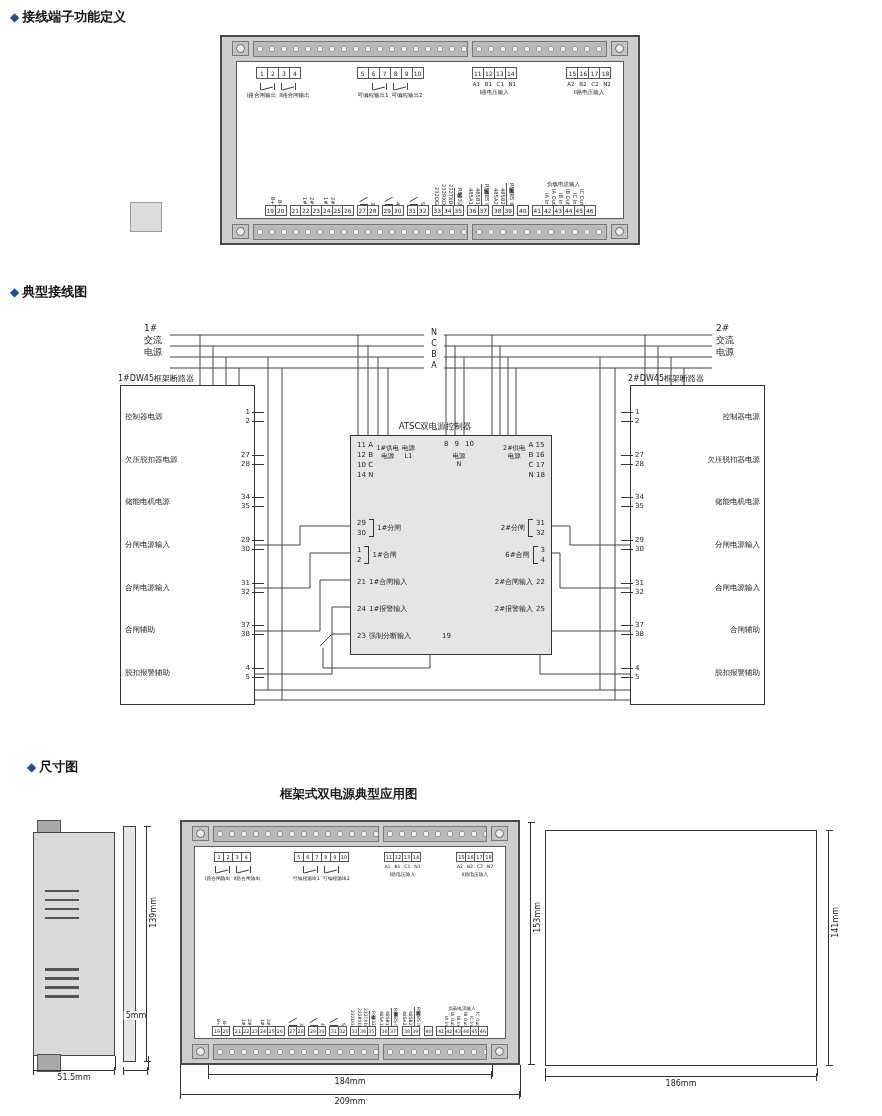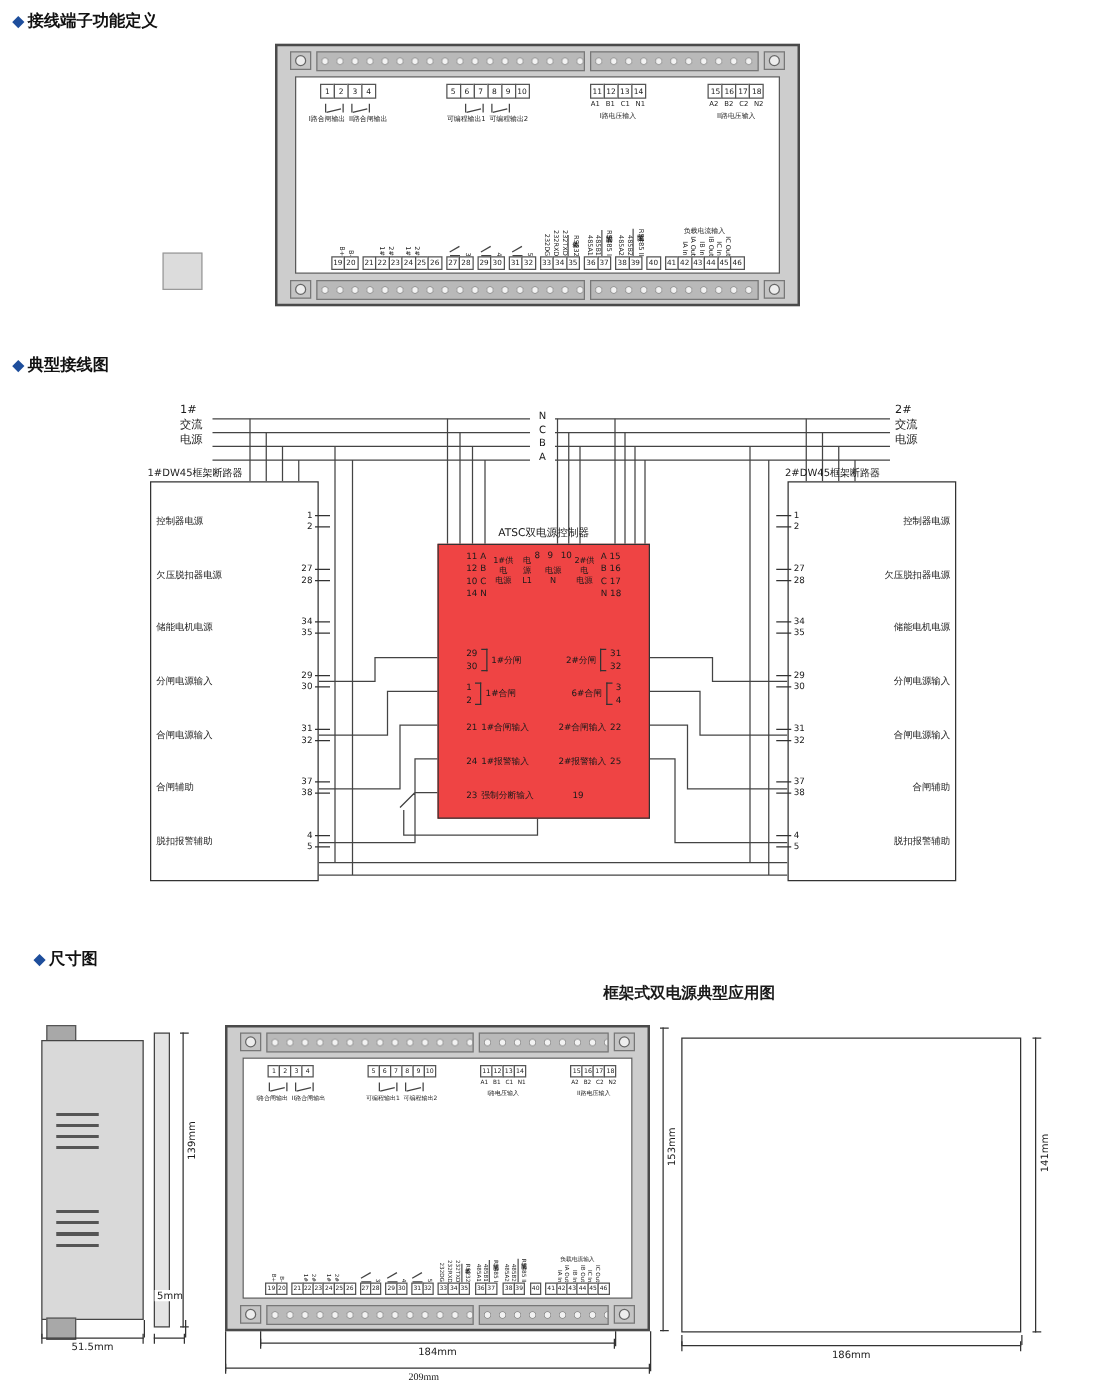--- a/index.html
+++ b/index.html
@@ -1,18 +1,18 @@
 <!DOCTYPE html>
 <html><head>
 <meta charset="utf-8">
 <style>
   html,body{margin:0;padding:0;background:#fff;}
   .page{position:relative;width:882px;height:1116px;background:#fff;overflow:hidden;
         font-family:"DejaVu Sans",sans-serif;color:#1a1a1a;}
-  .sec-title{position:absolute;left:10px;font-size:13px;font-weight:bold;color:#111;white-space:nowrap;font-family:Liberation Serif, serif;}
+  .sec-title{position:absolute;left:10px;font-size:13px;font-weight:bold;color:#111;white-space:nowrap;}
   .sec-title .bullet{color:#1e4e9c;margin-right:3px;font-size:12px;}
   .swatch{position:absolute;left:130px;top:202px;width:30px;height:28px;background:#dcdcdc;border:1px solid #9a9a9a;}
 
   
   .panel-slot{position:absolute;}
   .panel{width:100%;height:100%;box-sizing:border-box;background:#cdcdcd;border:2px solid #4a4a4a;display:flex;flex-direction:column;}
   .strip-row{height:19px;display:flex;align-items:center;gap:4px;padding:2px 10px 0;}
   .strip-row.bottom{padding:0 10px 2px;}
   .tab{width:15px;height:13px;background:#c4c4c4;border:1px solid #777;position:relative;flex:0 0 auto;}
   .tab::after{content:"";position:absolute;left:3px;top:2px;width:7px;height:7px;border:1px solid #666;border-radius:50%;background:#ededed;}
@@ -60,36 +60,36 @@
   .breaker{position:absolute;width:135px;height:320px;box-sizing:border-box;border:1.5px solid #333;background:#fff;
            display:flex;flex-direction:column;justify-content:space-between;padding:14px 4px;}
   .brow{display:flex;align-items:center;justify-content:space-between;height:34px;}
   .blabel{font-size:7.5px;}
   .bnums{display:flex;flex-direction:column;font-size:7px;line-height:9px;text-align:center;}
   .bnums span{position:relative;}
   .breaker.left .bnums span::after{content:"";position:absolute;right:-14px;top:4px;width:12px;height:1px;background:#333;}
   .breaker.right .brow{flex-direction:row-reverse;}
   .breaker.right .bnums span::after{content:"";position:absolute;left:-14px;top:4px;width:12px;height:1px;background:#333;}
   .ctrl-title{position:absolute;left:350px;top:121px;width:170px;text-align:center;font-size:8.5px;}
-  .ctrl{position:absolute;left:350px;top:135px;width:170px;height:220px;box-sizing:border-box;border:1.5px solid #333;background:#ef4444;
-        display:flex;flex-direction:column;padding:4px 22px;}
+  .ctrl{position:absolute;left:350px;top:135px;width:202px;height:220px;box-sizing:border-box;border:1.5px solid #333;background:#e5e5e5;
+        display:flex;flex-direction:column;padding:4px 6px;}
   .ctrl-top{display:flex;justify-content:space-between;height:74px;}
   .hstack{display:flex;gap:3px;}
   .v-terms{display:flex;flex-direction:column;font-size:7px;line-height:10px;white-space:nowrap;}
   .two-line{font-size:6.5px;line-height:8px;text-align:center;margin-top:4px;}
   .ctrl-mid{display:flex;flex-direction:column;align-items:center;}
   .mid-nums{display:flex;gap:6px;font-size:7px;}
   .ctrl-row{display:flex;align-items:center;font-size:7px;height:27px;gap:3px;white-space:nowrap;}
   .stack{display:flex;flex-direction:column;font-size:7px;line-height:10px;text-align:center;}
   .cbrk{width:4px;height:16px;border:1px solid #333;border-left:none;}
   .cbrk.r{border:1px solid #333;border-right:none;}
   .sp{flex:1;}
 
   
-  .caption{position:absolute;left:280px;top:786px;width:340px;text-align:right;font-size:12.5px;font-weight:bold;}
+  .caption{position:absolute;left:280px;top:786px;width:340px;text-align:left;font-size:12.5px;font-weight:bold;}
   .sideview{position:absolute;left:25px;top:818px;width:160px;height:250px;}
   .sv-body{position:absolute;left:8px;top:14px;width:82px;height:224px;box-sizing:border-box;border:1.5px solid #444;background:#d9d9d9;}
   .sv-clip{position:absolute;left:12px;width:22px;height:16px;background:#a8a8a8;border:1px solid #555;}
   .sv-vent{position:absolute;left:20px;width:34px;height:36px;background:repeating-linear-gradient(to bottom,#555 0 2.5px,rgba(0,0,0,0) 2.5px 9px);}
   .sv-flange{position:absolute;left:98px;top:8px;width:13px;height:236px;box-sizing:border-box;border:1.5px solid #444;background:#e4e4e4;}
   .cutout{position:absolute;left:545px;top:830px;width:272px;height:236px;box-sizing:border-box;border:1.5px solid #333;background:#fff;}
   .cutout-title{position:absolute;left:545px;top:806px;width:272px;text-align:center;font-size:11px;}
   .dim-h{position:absolute;height:0;border-top:1px solid #333;}
   .dim-h::before{content:"";position:absolute;left:0;top:-4px;width:1px;height:8px;background:#333;}
   .dim-h::after{content:"";position:absolute;right:0;top:-4px;width:1px;height:8px;background:#333;}
@@ -795,34 +795,34 @@
 </div>
 
   <div class="cutout"></div>
 
   <div class="ext" style="left:33px;top:1056px;height:14px;"></div>
   <div class="ext" style="left:115px;top:1056px;height:14px;"></div>
   <div class="dim-h" style="left:33px;top:1070px;width:82px;"></div>
   <div class="hlabel" style="left:74px;top:1073px;">51.5mm</div>
   <div class="ext" style="left:148px;top:1056px;height:14px;"></div>
   <div class="dim-h" style="left:123px;top:1070px;width:25px;"></div>
-  <div class="hlabel" style="left:136px;top:1011px;margin-top:21px;">5mm</div>
+  <div class="hlabel" style="left:136px;top:1011px;">5mm</div>
   <div class="dim-v" style="left:146px;top:826px;height:236px;"></div>
   <div class="vlabel" style="left:149px;top:895px;">139mm</div>
 
   <div class="dim-v" style="left:530px;top:822px;height:243px;"></div>
   <div class="vlabel" style="left:533px;top:900px;">153mm</div>
   <div class="ext" style="left:208px;top:1065px;height:12px;"></div>
   <div class="ext" style="left:492px;top:1065px;height:12px;"></div>
   <div class="dim-h" style="left:208px;top:1074px;width:284px;"></div>
   <div class="hlabel" style="left:350px;top:1077px;">184mm</div>
   <div class="ext" style="left:180px;top:1065px;height:32px;"></div>
   <div class="ext" style="left:520px;top:1065px;height:32px;"></div>
   <div class="dim-h" style="left:180px;top:1094px;width:340px;"></div>
-  <div class="hlabel" style="left:339px;top:1097px;font-family:Liberation Serif, serif;">209mm</div>
+  <div class="hlabel" style="left:350px;top:1097px;">209mm</div>
 
   <div class="ext" style="left:545px;top:1068px;height:8px;"></div>
   <div class="ext" style="left:817px;top:1068px;height:8px;"></div>
   <div class="dim-h" style="left:545px;top:1076px;width:272px;"></div>
   <div class="hlabel" style="left:681px;top:1079px;text-align:right;">186mm</div>
   <div class="dim-v" style="left:828px;top:830px;height:236px;"></div>
   <div class="vlabel" style="left:831px;top:905px;">141mm</div>
 
 </div>
 

